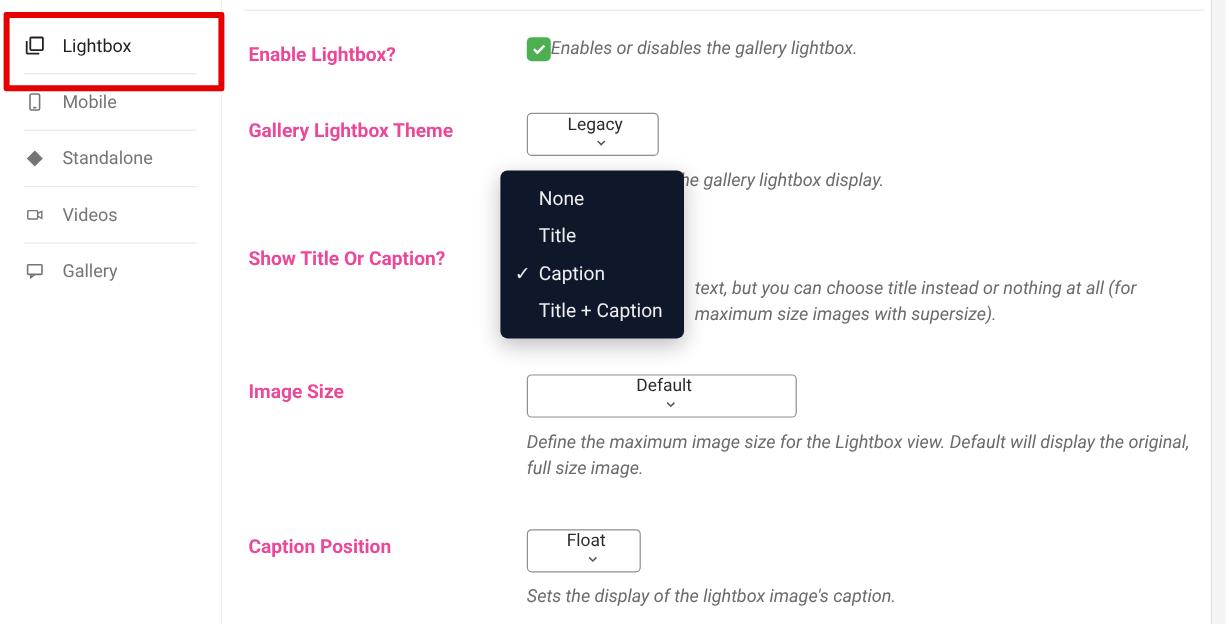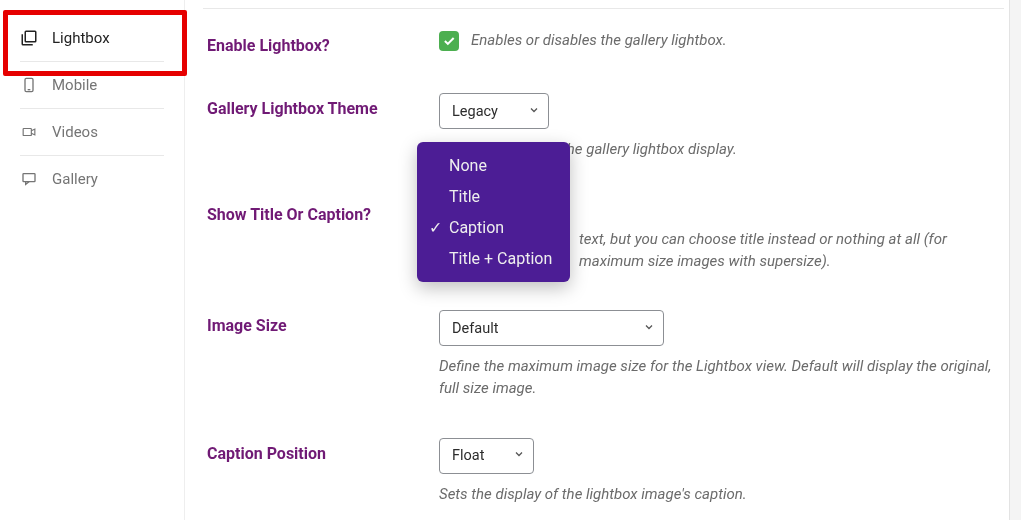--- a/index.html
+++ b/index.html
@@ -75,32 +75,31 @@
     }
     .form-row {
       display: flex;
       align-items: flex-start;
       margin-bottom: 38px;
     }
     .form-label {
       width: 232px;
       font-weight: 700;
       font-size: 16px;
-      color: #701a75;
+      color: #ec4899;
       padding-top: 6px;
       flex-shrink: 0;
     }
     .form-control-col {
       flex: 1;
       max-width: 570px;
     }
     .inline-wrap {
       display: flex;
       align-items: center;
-      gap: 12px;
     }
     .checkbox {
       width: 20px;
       height: 20px;
       background: #4caf50;
       border-radius: 4px;
       display: flex;
       align-items: center;
       justify-content: center;
       flex-shrink: 0;
@@ -121,30 +120,31 @@
       justify-content: space-between;
       border: 1px solid #8c8f94;
       border-radius: 4px;
       background: #fff;
       padding: 0 8px 0 12px;
       height: 36px;
       font-size: 14.5px;
       color: #2c2c2c;
       cursor: pointer;
       min-width: 110px;
+      flex-direction: column;
     }
     .select .chev {
       margin-left: 10px;
     }
     .select.wide {
       min-width: 225px;
     }
     .dropdown {
       position: absolute;
-      background: #4c1d95;
+      background: #0f172a;
       color: #eee;
       border-radius: 6px;
       padding: 8px 0;
       font-size: 16px;
       box-shadow: 0 6px 18px rgba(0,0,0,.25);
       z-index: 10;
       min-width: 150px;
     }
     .dropdown-item {
       padding: 6px 18px 6px 32px;
@@ -186,20 +186,28 @@
     <div class="sidebar-item">
       <span class="icon">
         <svg width="16" height="18" viewBox="0 0 24 24" fill="none" stroke="#757575" stroke-width="2">
             <rect x="6" y="2" width="12" height="20" rx="2"></rect>
             <line x1="10" y1="19" x2="14" y2="19"></line>
           </svg>
       </span>
       <span>Mobile</span>
     </div>
 
+    <div class="sidebar-item">
+      <span class="icon">
+        <svg width="16" height="16" viewBox="0 0 24 24" fill="#757575">
+            <path d="M12 2 L22 12 L12 22 L2 12 Z"></path>
+          </svg>
+      </span>
+      <span>Standalone</span>
+    </div>
 
     <div class="sidebar-item">
       <span class="icon">
         <svg width="18" height="14" viewBox="0 0 24 24" fill="none" stroke="#757575" stroke-width="2">
             <rect x="2" y="6" width="14" height="12" rx="1"></rect>
             <path d="M16 10l6-3v10l-6-3"></path>
           </svg>
       </span>
       <span>Videos</span>
     </div>

